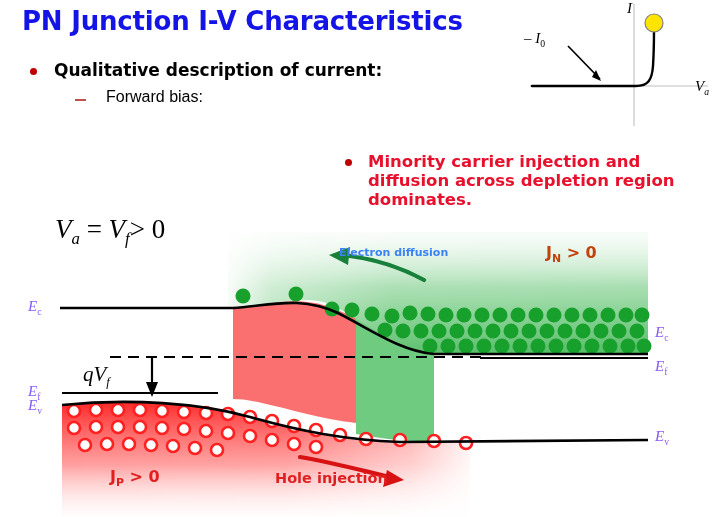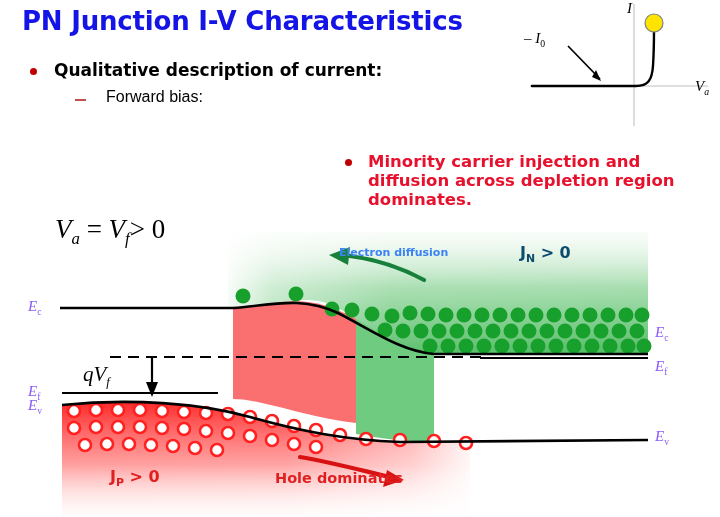--- a/index.html
+++ b/index.html
@@ -68,21 +68,21 @@
   #iv-label-I0{
     position:absolute;left:12px;top:30px;font-family:"Liberation Serif",serif;
     font-style:italic;font-size:15px;color:#000;white-space:nowrap;
   }
   #iv-label-I0 sub{font-size:0.65em;font-style:normal;}
 
   
   .anno{position:absolute;white-space:nowrap;font-family:"DejaVu Sans", sans-serif;
         font-weight:bold;}
   #anno-electron-diffusion{left:304px;top:246px;font-size:11px;color:#3b82f6;margin-left:35px;}
-  #anno-jn{left:520px;top:243px;font-size:16px;color:#0c4a6e;}
+  #anno-jn{left:546px;top:243px;font-size:16px;color:#c2410c;}
   #anno-jn sub{font-size:0.68em;}
   #anno-jp{left:110px;top:467px;font-size:16px;color:#E02020;}
   #anno-jp sub{font-size:0.68em;}
   #anno-hole-diffusion{left:275px;top:470px;font-size:14.5px;color:#E02020;}
 
   
   .elabel{
     position:absolute;font-family:"Liberation Serif", serif;font-style:italic;
     font-size:15px;color:#8b5cf6;white-space:nowrap;
   }
@@ -321,21 +321,21 @@
     <path d="M 300,230 C 330,235 360,243 390,250" fill="none" stroke="#D81212" stroke-width="4.2" stroke-linecap="round"></path>
     <path d="M 404,253 L 383,260 L 387,243 Z" fill="#D81212"></path>
   </svg>
 
   <div class="anno" id="anno-electron-diffusion">Electron diffusion</div>
 
   <div class="anno" id="anno-jn"><span>J</span><sub>N</sub><span> &gt; 0</span></div>
 
   <div class="anno" id="anno-jp"><span>J</span><sub>P</sub><span> &gt; 0</span></div>
 
-  <div class="anno" id="anno-hole-diffusion">Hole dominates</div>
+  <div class="anno" id="anno-hole-diffusion">Hole injection</div>
 
   <div class="elabel" id="label-ec-left"><span>E</span><sub>c</sub></div>
   <div class="elabel" id="label-ef-left"><span>E</span><sub>f</sub></div>
   <div class="elabel" id="label-ev-left"><span>E</span><sub>v</sub></div>
   <div class="elabel" id="label-ec-right"><span>E</span><sub>c</sub></div>
   <div class="elabel" id="label-ef-right"><span>E</span><sub>f</sub></div>
   <div class="elabel" id="label-ev-right"><span>E</span><sub>v</sub></div>
 
   <div id="label-qvf"><span>qV</span><sub>f</sub></div>
 

